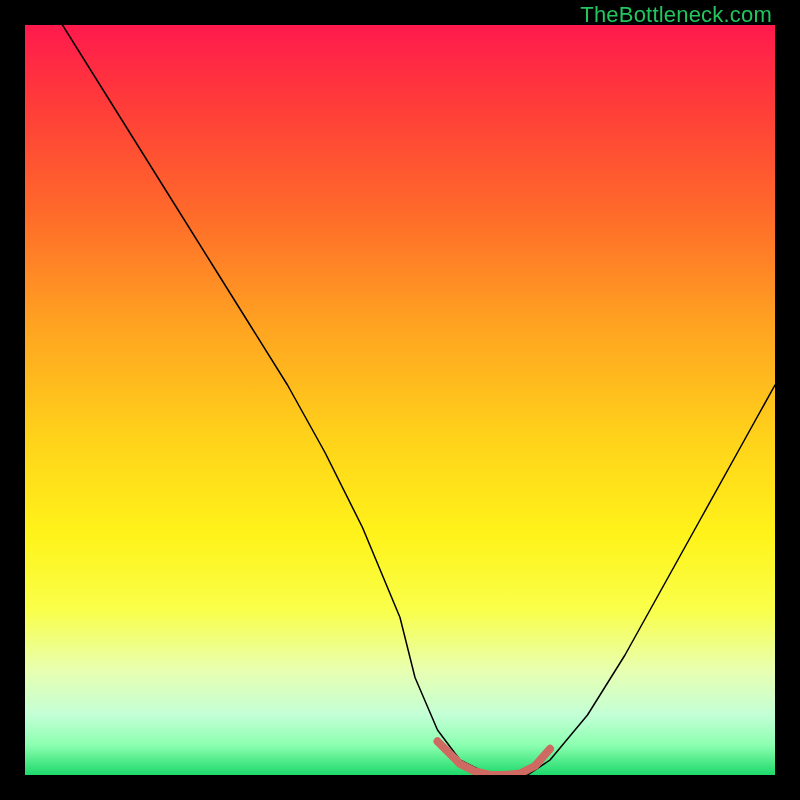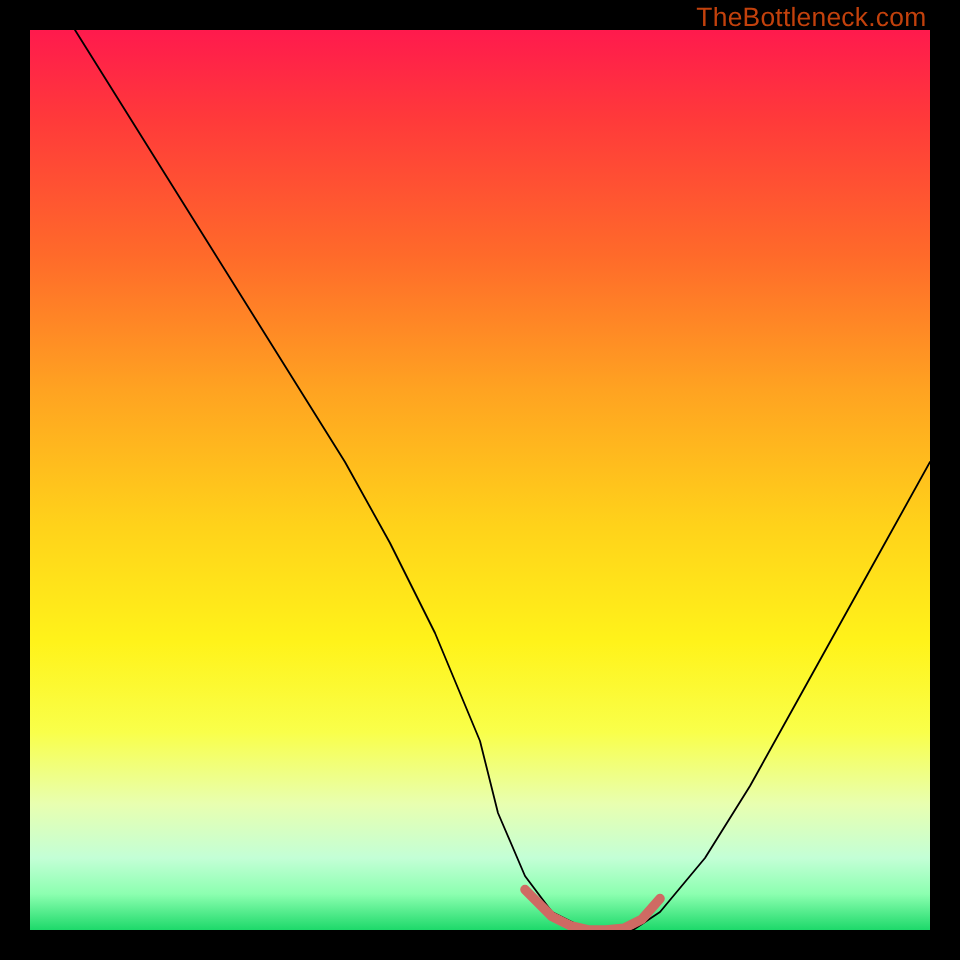--- a/index.html
+++ b/index.html
@@ -43,21 +43,21 @@
 
   svg.curve {
     position: absolute;
     left: 0; top: 0;
   }
 
   .watermark {
     position: absolute;
     top: 2px;
     right: 28px;
-    color: #c2410c;
+    color: #22c55e;
     font-size: 22px;
     letter-spacing: 0.2px;
     font-weight: 400;
   }
 </style>
 </head>
 <body>
 
 <div class="stage">
 

